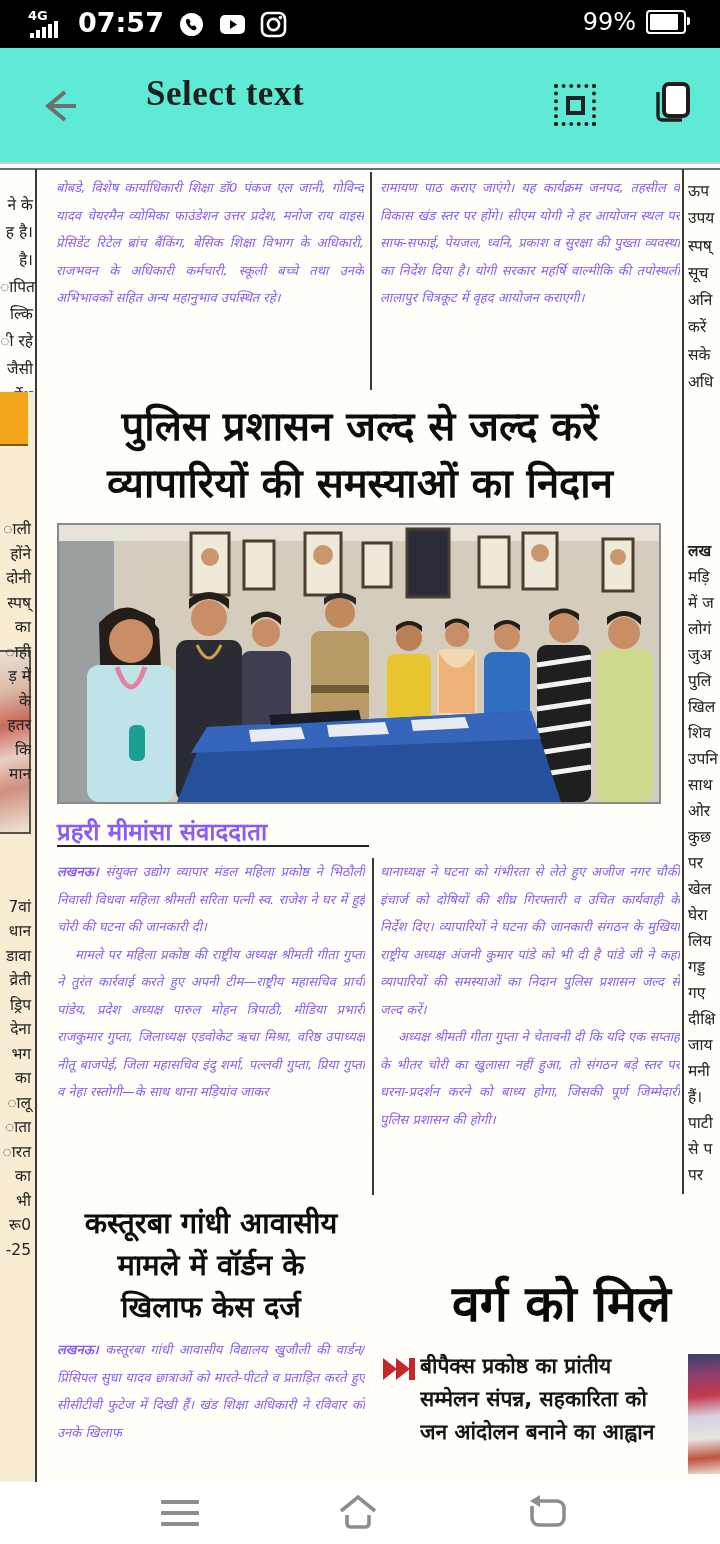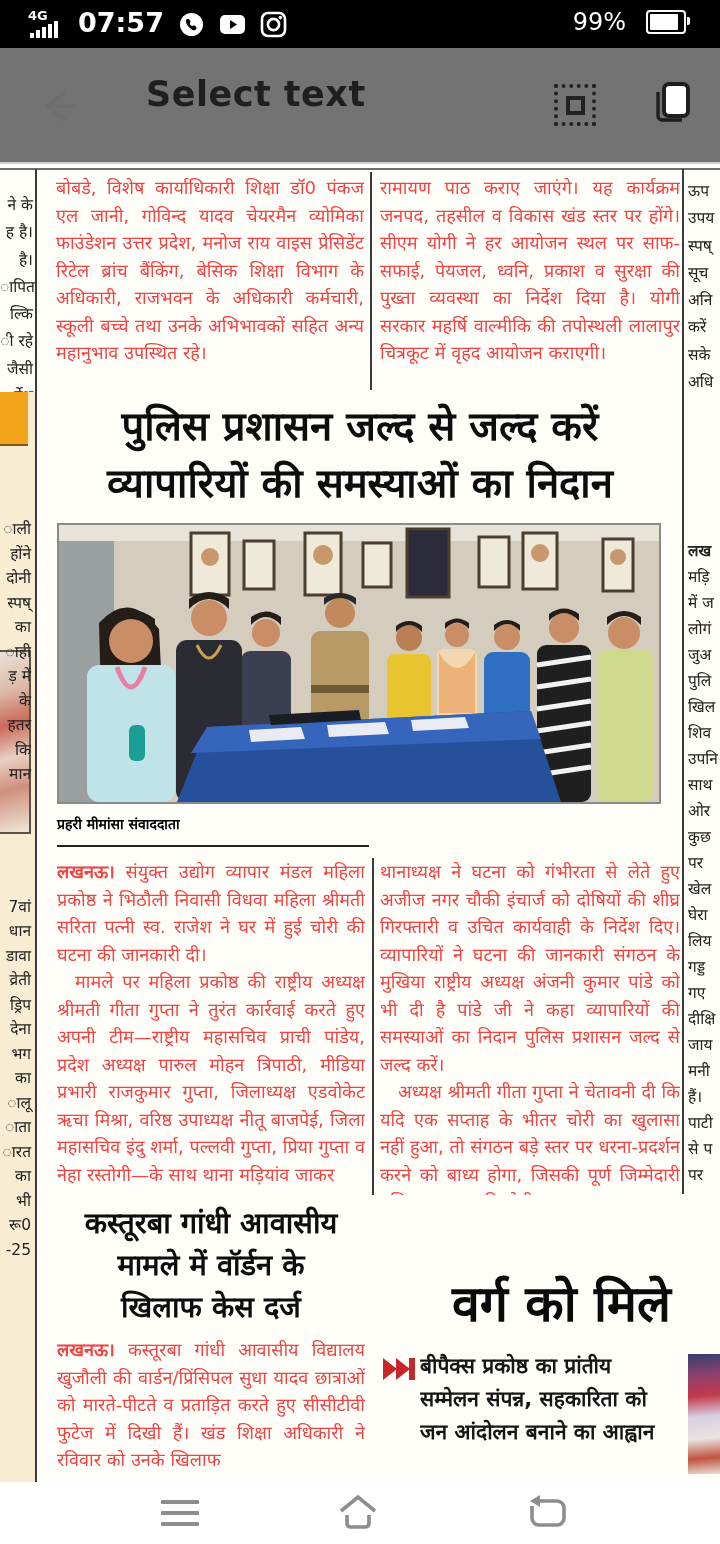--- a/index.html
+++ b/index.html
@@ -7,27 +7,27 @@
     font-family:"DejaVu Sans","Liberation Sans",sans-serif;}
   
   #status-bar{position:absolute;left:0;top:0;width:720px;height:48px;background:#000;color:#fff;}
   .sb-left{position:absolute;left:28px;top:6px;display:flex;align-items:flex-end;gap:14px;}
   .sig{position:relative;width:36px;height:32px;}
   .sig .net{position:absolute;left:0;top:0;font-size:13px;font-weight:bold;}
   .sig .bars{position:absolute;left:2px;bottom:2px;display:flex;align-items:flex-end;gap:2px;}
   .sig .bars i{display:block;width:4px;background:#fff;}
   .sb-time{font-size:27px;font-weight:bold;line-height:34px;}
   .sb-ico{width:27px;height:27px;margin-bottom:2px;}
-  .sb-right{position:absolute;right:34px;top:8px;display:flex;align-items:center;gap:20px;}
+  .sb-right{position:absolute;right:34px;top:8px;display:flex;align-items:center;gap:10px;}
   .sb-batt-pct{font-size:24px;}
   .batt{position:relative;width:36px;height:20px;border:2px solid #fff;border-radius:4px;}
   .batt .fill{position:absolute;left:2px;top:2px;bottom:2px;width:28px;background:#fff;border-radius:1px;}
   .batt .nub{position:absolute;right:-6px;top:5px;width:3px;height:8px;background:#fff;border-radius:0 2px 2px 0;}
   
-  #app-bar{position:absolute;left:0;top:48px;width:720px;height:114px;background:#737373;border-bottom:2px solid #cfcfcf;}
+  #app-bar{position:absolute;left:0;top:48px;width:720px;height:114px;background:#5eead4;border-bottom:2px solid #cfcfcf;font-family:Liberation Serif, serif;}
   #back-btn{position:absolute;left:38px;top:36px;width:44px;height:44px;}
   #app-title{position:absolute;left:146px;top:26px;font-size:35px;font-weight:bold;color:#1f1f1f;letter-spacing:.5px;}
   #selectall-btn{position:absolute;left:552px;top:34px;width:46px;height:46px;}
   .dotted-sq{position:absolute;left:2px;top:2px;width:34px;height:34px;border:4px dotted #222;}
   .dotted-sq .inner{position:absolute;left:8px;top:8px;width:11px;height:11px;border:4px solid #222;}
   #copy-btn{position:absolute;left:648px;top:32px;width:48px;height:48px;}
   
   #content{position:absolute;left:0;top:164px;width:720px;height:1318px;background:#fffef9;overflow:hidden;}
   .hairline-top{position:absolute;left:0;top:4px;width:720px;height:2px;background:#6e6e6e;}
   .vrule{position:absolute;background:#3a3a3a;width:2px;}
@@ -38,29 +38,29 @@
   #yellow-block{position:absolute;left:0;top:0;width:28px;height:52px;background:#F2A51B;border-bottom:2px solid #7a5a10;}
   #left-img-frag{position:absolute;left:0;top:258px;width:29px;height:180px;border:2px solid #5a5248;border-left:none;
     background:linear-gradient(165deg,#e9e2d6 0%,#dcb9a6 22%,#c96a5a 40%,#e8cfc2 58%,#cf8f7e 75%,#efe6d8 100%);}
   #left-frags-bottom{left:0;top:353px;width:31px;text-align:right;}
   #left-frags-bottom .frag-line{line-height:24.5px;}
   #left-frags-bottom .frag-line:empty{height:108px;}
   #right-frags-top{left:688px;top:14px;width:32px;text-align:left;}
   #right-frags-mid{left:688px;top:374px;width:32px;text-align:left;}
   #right-frags-mid .frag-line{line-height:26px;}
   #right-frags-mid .frag-line:first-child{font-weight:bold;}
-  .art-txt{position:absolute;font-size:18px;line-height:27.5px;text-align:justify;overflow:hidden;color:#ef4444;}
+  .art-txt{position:absolute;font-size:13px;line-height:27.5px;text-align:justify;overflow:hidden;color:#8b5cf6;font-style:italic;}
   .art-txt p{margin:0;}
   .art-txt p + p{text-indent:18px;}
   #top-left-art{left:56px;top:10px;width:308px;height:218px;}
   #top-right-art{left:380px;top:10px;width:300px;height:218px;}
   #main-headline{position:absolute;left:46px;top:234px;width:628px;text-align:center;font-weight:bold;color:#0d0d0d;}
   #main-headline .h-line{font-size:40px;line-height:57px;white-space:nowrap;}
   #photo{position:absolute;left:57px;top:359px;width:600px;height:277px;border:2px solid #8a8a8a;background:#cfc8b8;}
-  #byline{position:absolute;left:57px;top:650px;width:312px;font-size:14px;font-weight:bold;color:#000000;}
+  #byline{position:absolute;left:57px;top:650px;width:312px;font-size:24px;font-weight:bold;color:#8b5cf6;}
   #byline-rule{position:absolute;left:57px;top:681px;width:312px;height:2px;background:#222;}
   #body-left{left:57px;top:694px;width:308px;height:337px;}
   #body-right{left:380px;top:694px;width:300px;height:337px;}
   #kasturba-head{position:absolute;left:57px;top:1038px;width:308px;text-align:center;font-weight:bold;font-size:29px;line-height:42px;color:#0d0d0d;}
   #kasturba-body{left:57px;top:1172px;width:308px;height:142px;}
   #sahkarita-h1{position:absolute;left:384px;top:1032px;font-size:50px;font-weight:bold;white-space:nowrap;color:#0a0a0a;}
   #sahkarita-h2{position:absolute;left:452px;top:1104px;font-size:50px;font-weight:bold;white-space:nowrap;color:#0a0a0a;}
   #news-bullet{position:absolute;left:383px;top:1194px;width:32px;height:22px;}
   #sahkarita-summary{position:absolute;left:420px;top:1186px;width:252px;height:132px;
     font-size:21px;font-weight:bold;line-height:33px;color:#161616;overflow:hidden;}

